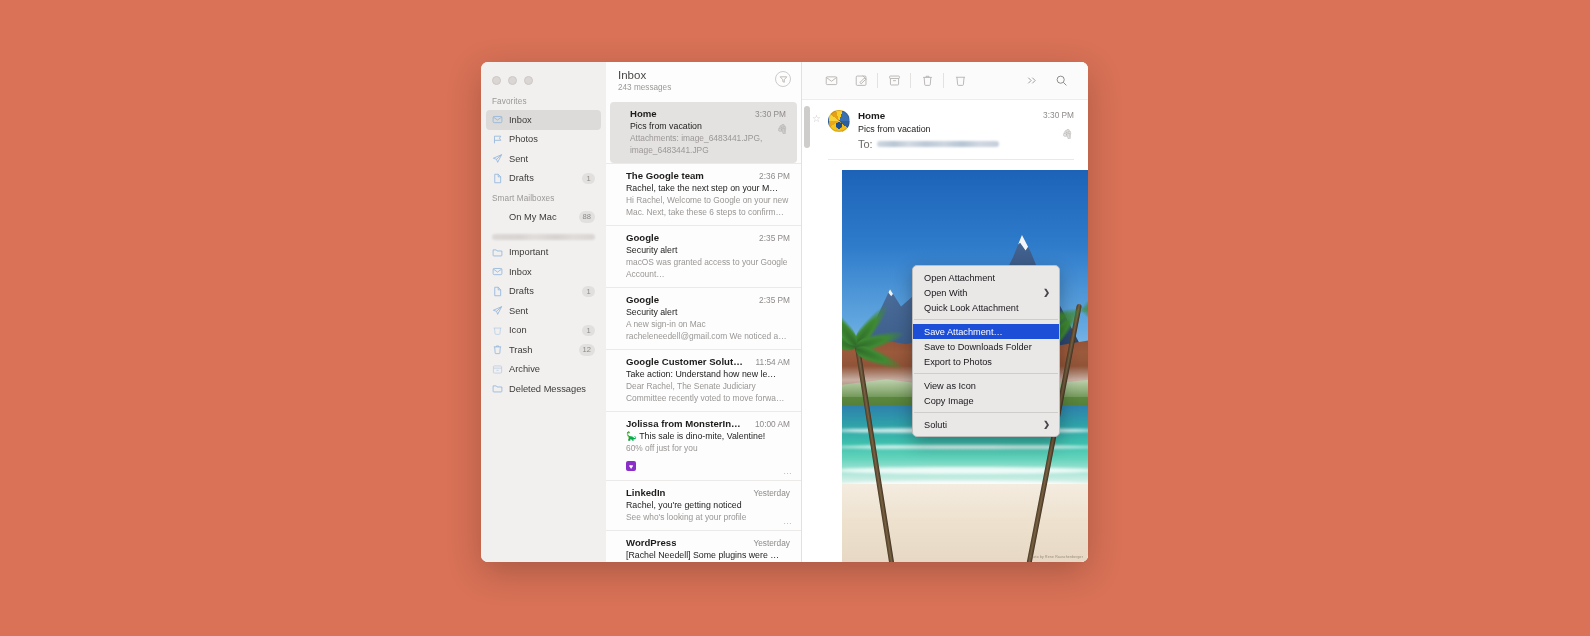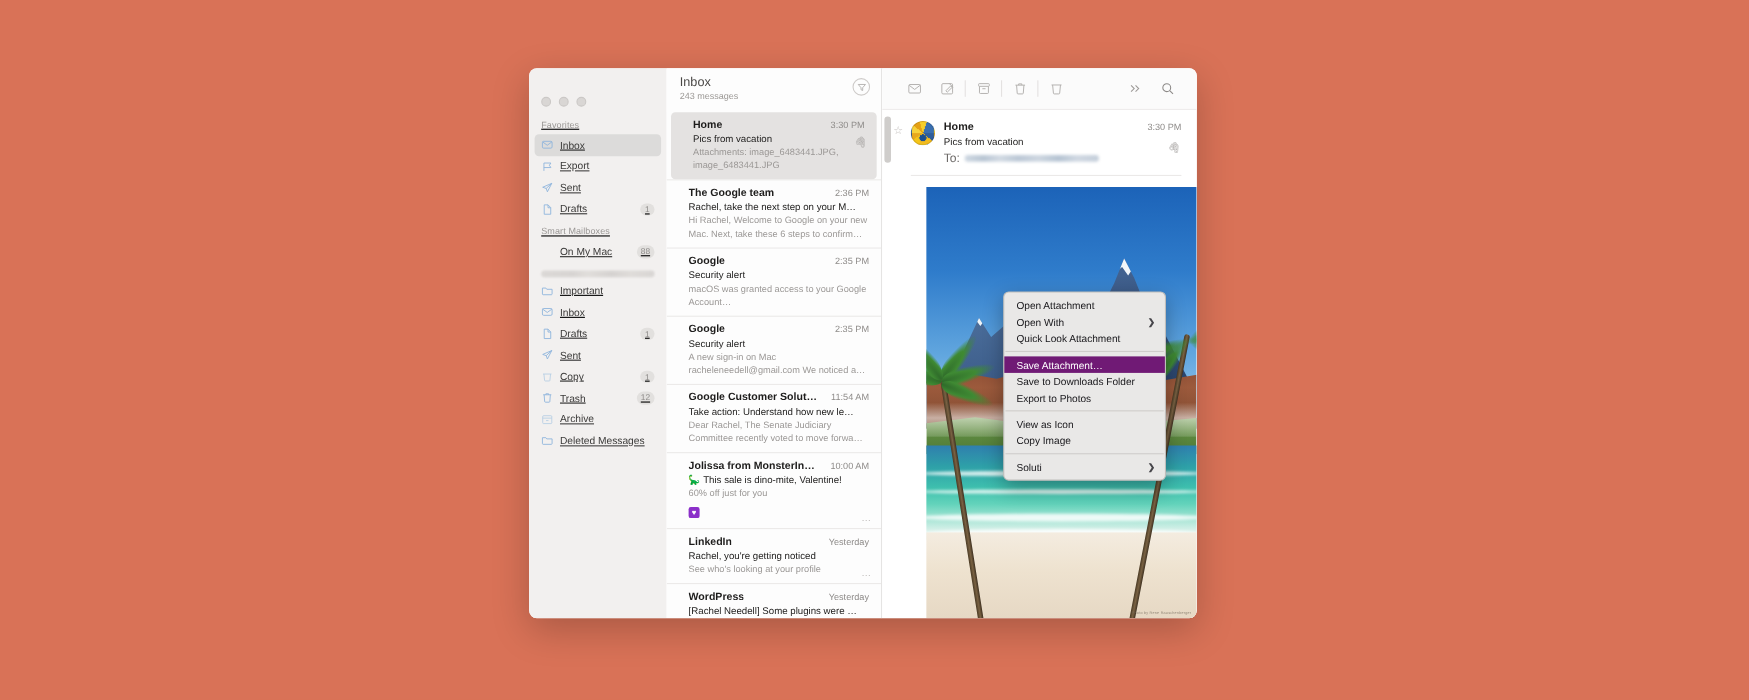--- a/index.html
+++ b/index.html
@@ -20,24 +20,23 @@
     border-radius: 7px;
     overflow: hidden;
     display: flex;
     box-shadow: 0 10px 34px rgba(0,0,0,0.22);
   }
 
   
   .sidebar {
     width: 125px;
     background: #f2f0ef;
-    padding-top: 12px;
+    padding-top: 0;
     flex: 0 0 125px;
     position: relative;
-    text-decoration: underline;
   }
   .traffic {
     display: flex; gap: 7px;
     padding: 8px 0 0 11px;
     height: 29px;
     align-items: center;
   }
   .dot { width: 9px; height: 9px; border-radius: 50%; background: #d9d6d4;
          border: 0.5px solid #cbc8c6; }
 
@@ -251,21 +250,21 @@
     border-radius: 5px;
     padding: 4px 0;
     box-shadow: 0 6px 18px rgba(0,0,0,.30);
     z-index: 20;
   }
   .mi {
     height: 15px; display: flex; align-items: center;
     padding: 0 9px 0 11px; font-size: 9.2px; color: #17161a;
     justify-content: space-between;
   }
-  .mi.hl { background: #701a75; color: #ffffff; }
+  .mi.hl { background: #1d4ed8; color: #ffffff; }
   .mi .arrow { font-size: 8px; color: #46454a; font-weight: bold; }
   .mi-sep { height: 1px; background: #cfcdcb; margin: 4px 1px; }
 </style>
 </head>
 <body>
 
 <div class="window">
 
   <div class="sidebar">
     <div class="traffic">
@@ -283,21 +282,21 @@
             </svg>
           </span>
           <span class="lbl">Inbox</span>
         </div>
         <div class="sb-row">
           <span class="ico">
             <svg width="11" height="11" viewBox="0 0 16 16" fill="none" stroke="#8fb5dd" stroke-width="1.2">
               <path d="M3.6 13.6V3.2h9.2l-2 3 2 3H3.6"></path>
             </svg>
           </span>
-          <span class="lbl">Export</span>
+          <span class="lbl">Photos</span>
         </div>
         <div class="sb-row">
           <span class="ico">
             <svg width="11" height="11" viewBox="0 0 16 16" fill="none" stroke="#8fb5dd" stroke-width="1.2">
               <path d="M14 2.4 2 7.6l4.6 1.6L14 2.4zM6.6 9.2l1.6 4.4L14 2.4"></path>
             </svg>
           </span>
           <span class="lbl">Sent</span>
         </div>
         <div class="sb-row">
@@ -352,21 +351,21 @@
           </span>
           <span class="lbl">Sent</span>
         </div>
         <div class="sb-row">
           <span class="ico">
             <svg width="11" height="11" viewBox="0 0 16 16" fill="none" stroke="#b8cfe4" stroke-width="1.2">
               <path d="M2.4 4.4h11.2"></path>
               <path d="M3.6 4.4l.9 8.4c0 .5.4.8.9.8h5.2c.5 0 .9-.3.9-.8l.9-8.4"></path>
             </svg>
           </span>
-          <span class="lbl">Copy</span>
+          <span class="lbl">Icon</span>
           <span class="cnt">1</span>
         </div>
         <div class="sb-row">
           <span class="ico">
             <svg width="11" height="11" viewBox="0 0 16 16" fill="none" stroke="#8fb5dd" stroke-width="1.2">
               <path d="M2.6 4.2h10.8"></path>
               <path d="M6.2 4.2V2.9h3.6v1.3"></path>
               <path d="M3.9 4.2l.7 9c0 .5.4.8.9.8h5c.5 0 .9-.3.9-.8l.7-9"></path>
             </svg>
           </span>

